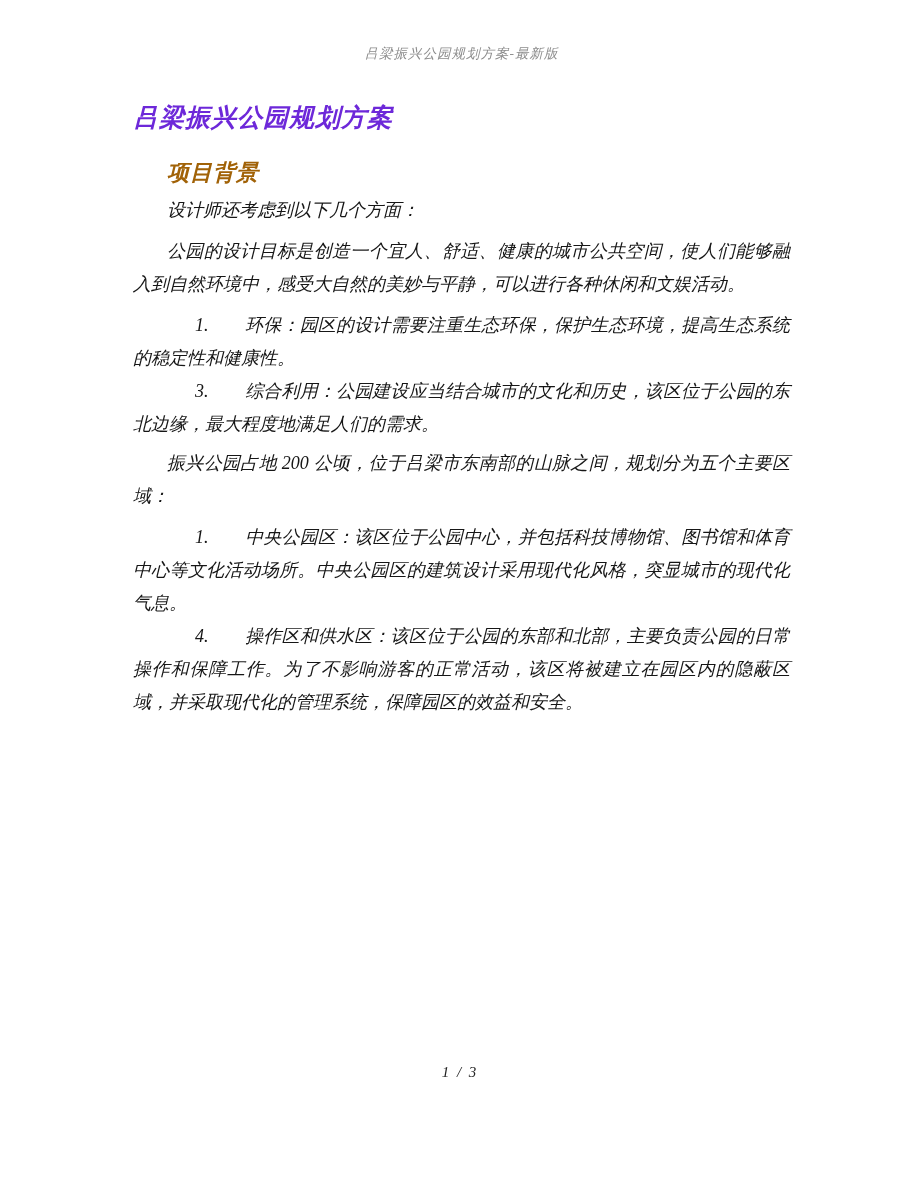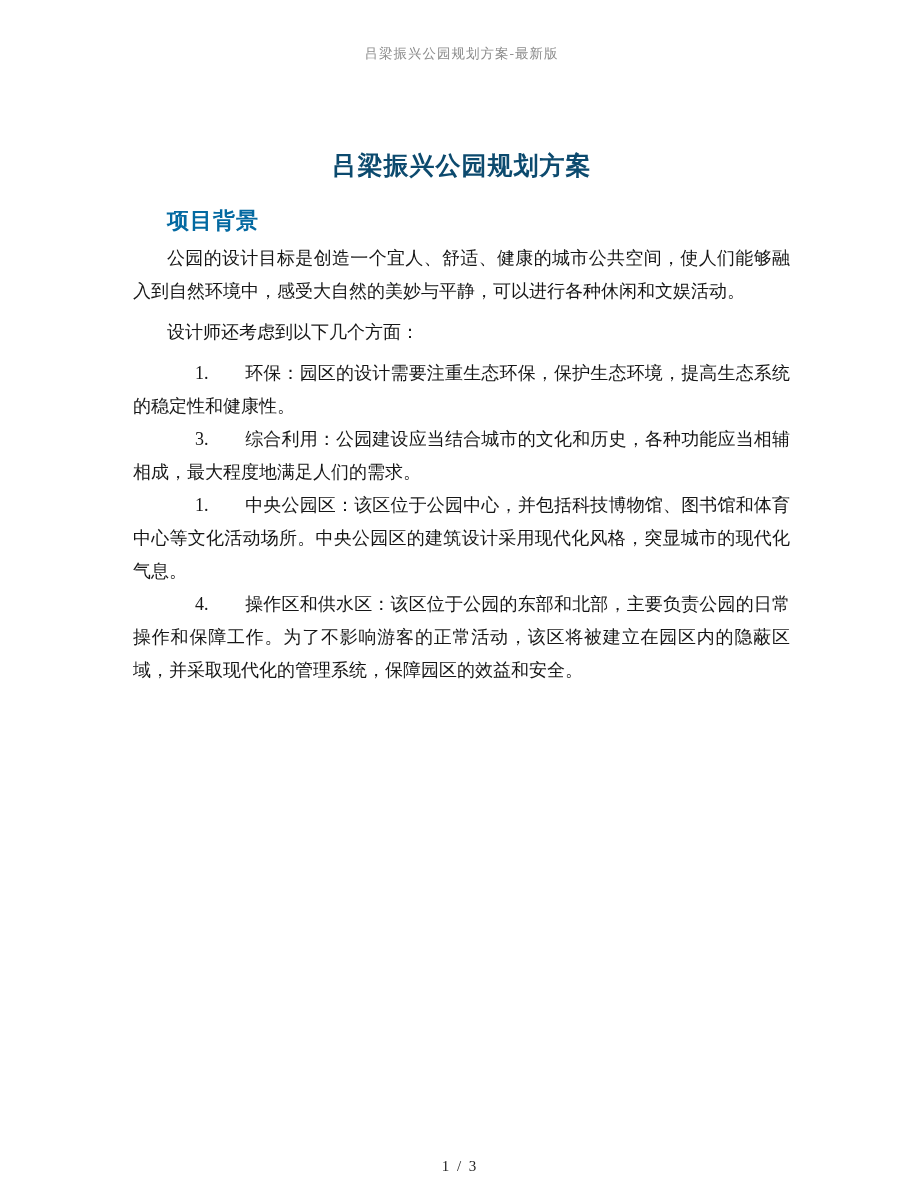--- a/index.html
+++ b/index.html
@@ -9,49 +9,49 @@
   }
   .page {
     position: relative;
     width: 920px;
     height: 1191px;
     margin: 0;
     background: #ffffff;
     overflow: hidden;
     font-family: "Liberation Serif", "DejaVu Serif", serif;
     color: #161616;
+    font-style: italic;
   }
   .content {
     padding: 46px 130px 0 133px;
   }
   .doc-header {
     text-align: center;
     font-size: 13.5px;
     line-height: 16px;
     color: #8c8c8c;
     letter-spacing: 1px;
     font-family: "Liberation Serif", "DejaVu Serif", serif;
   }
   .doc-title {
-    margin-top: 86px;
-    text-align: center;
+    margin-top: 38px;
     font-size: 25px;
     line-height: 36px;
     font-weight: 700;
-    color: #0c4a6e;
+    color: #6d28d9;
     font-family: "DejaVu Sans", "Liberation Sans", sans-serif;
     letter-spacing: 1px;
   }
   h2.sec-heading {
     margin: 22px 0 4px 0;
     padding-left: 34px;
     font-size: 22px;
     line-height: 30px;
     font-weight: 700;
-    color: #0369a1;
+    color: #a16207;
     font-family: "DejaVu Sans", "Liberation Sans", sans-serif;
     letter-spacing: 1px;
   }
   p.body-para {
     margin: 6px 0 8px 0;
     font-size: 18px;
     line-height: 33px;
     text-align: justify;
     text-indent: 34px;
     color: #161616;
@@ -66,21 +66,21 @@
   }
   p.list-item .num {
     display: inline-block;
     min-width: 50px;
     text-indent: 0;
     font-family: "Liberation Serif", "DejaVu Serif", serif;
   }
   .doc-footer {
     position: absolute;
     left: 0;
-    top: 1156px;
+    top: 1062px;
     width: 100%;
     text-align: center;
     font-size: 15px;
     line-height: 20px;
     color: #222222;
     letter-spacing: 2px;
   }
 </style>
 </head>
 <body>
@@ -90,34 +90,35 @@
 
     <div class="doc-header">吕梁振兴公园规划方案-最新版</div>
 
     <div class="doc-title">吕梁振兴公园规划方案</div>
 
     <section>
       <h2 class="sec-heading">项目背景</h2>
     </section>
 
     <section>
+      <p class="body-para">设计师还考虑到以下几个方面：</p>
       <p class="body-para">公园的设计目标是创造一个宜人、舒适、健康的城市公共空间，使人们能够融入到自然环境中，感受大自然的美妙与平静，可以进行各种休闲和文娱活动。</p>
-      <p class="body-para">设计师还考虑到以下几个方面：</p>
 
       <div class="list">
         <p class="list-item">
           <span class="num">1.</span><span>环保：园区的设计需要注重生态环保，保护生态环境，提高生态系统的稳定性和健康性。</span>
         </p>
         <p class="list-item">
-          <span class="num">3.</span><span>综合利用：公园建设应当结合城市的文化和历史，各种功能应当相辅相成，最大程度地满足人们的需求。</span>
+          <span class="num">3.</span><span>综合利用：公园建设应当结合城市的文化和历史，该区位于公园的东北边缘，最大程度地满足人们的需求。</span>
         </p>
       </div>
     </section>
 
     <section>
+      <p class="body-para">振兴公园占地 200 公顷，位于吕梁市东南部的山脉之间，规划分为五个主要区域：</p>
 
       <div class="list">
         <p class="list-item">
           <span class="num">1.</span><span>中央公园区：该区位于公园中心，并包括科技博物馆、图书馆和体育中心等文化活动场所。中央公园区的建筑设计采用现代化风格，突显城市的现代化气息。</span>
         </p>
         <p class="list-item">
           <span class="num">4.</span><span>操作区和供水区：该区位于公园的东部和北部，主要负责公园的日常操作和保障工作。为了不影响游客的正常活动，该区将被建立在园区内的隐蔽区域，并采取现代化的管理系统，保障园区的效益和安全。</span>
         </p>
       </div>
     </section>

